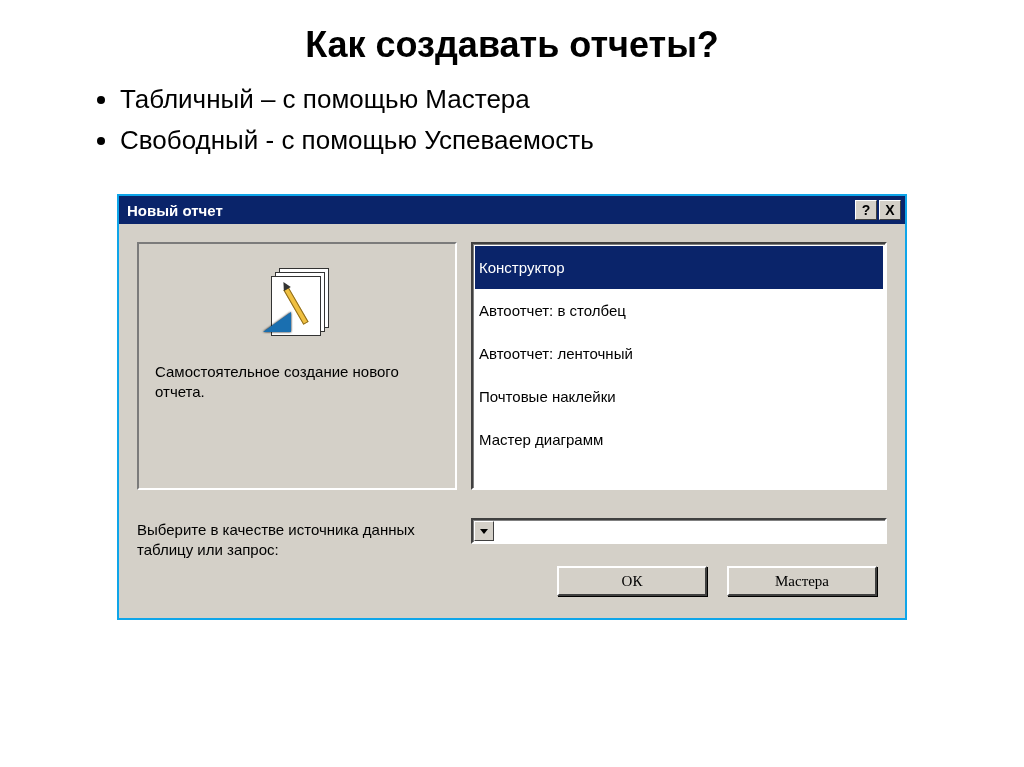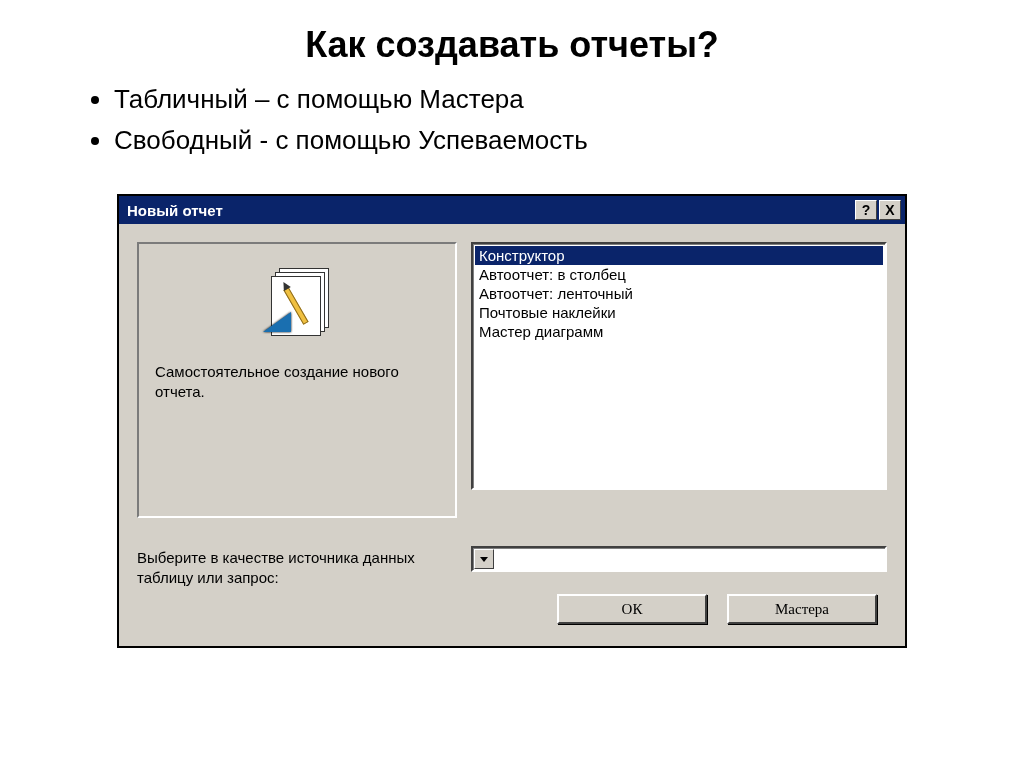--- a/index.html
+++ b/index.html
@@ -20,26 +20,26 @@
     }
     .bullets {
       padding: 0 90px 20px 90px;
     }
     .bullets li {
       font-size: 26px;
       color: #000;
       margin-bottom: 10px;
       list-style: disc;
       list-style-position: outside;
-      margin-left: 24px;
+      margin-left: 30px;
     }
     .dialog-wrap {
       width: 790px;
       margin: 8px auto 0 auto;
-      border: 2px solid #000000;
+      border: 2px solid #0ea5e9;
     }
     .titlebar {
       background: #0a246a;
       height: 28px;
       display: flex;
       align-items: center;
       padding: 0 4px 0 8px;
     }
     .titlebar-text {
       color: #fff;
@@ -65,21 +65,21 @@
     }
     .dialog-body {
       background: #d4d0c8;
       padding: 18px 18px 22px 18px;
       font-family: Tahoma, Arial, sans-serif;
       font-size: 14px;
     }
     .top-row { display: flex; gap: 14px; }
     .preview-panel {
       width: 320px;
-      height: 276px;
+      height: 248px;
       background: #d4d0c8;
       border-top: 2px solid #7b7b7b;
       border-left: 2px solid #7b7b7b;
       border-right: 2px solid #fff;
       border-bottom: 2px solid #fff;
       display: flex;
       flex-direction: column;
       align-items: center;
       padding: 18px 16px 0 16px;
     }
@@ -134,21 +134,21 @@
       border-top: 2px solid #404040;
       border-left: 2px solid #404040;
       border-right: 2px solid #fff;
       border-bottom: 2px solid #fff;
       box-shadow: inset 1px 1px 0 #808080;
       padding: 2px;
       overflow: hidden;
     }
     .list-item {
       font-size: 15px;
-      padding: 1px 4px;
+      padding: 13px 4px;
       cursor: default;
       white-space: nowrap;
     }
     .list-item.selected {
       background: #0a246a;
       color: #fff;
     }
     .bottom-row {
       display: flex;
       gap: 14px;

